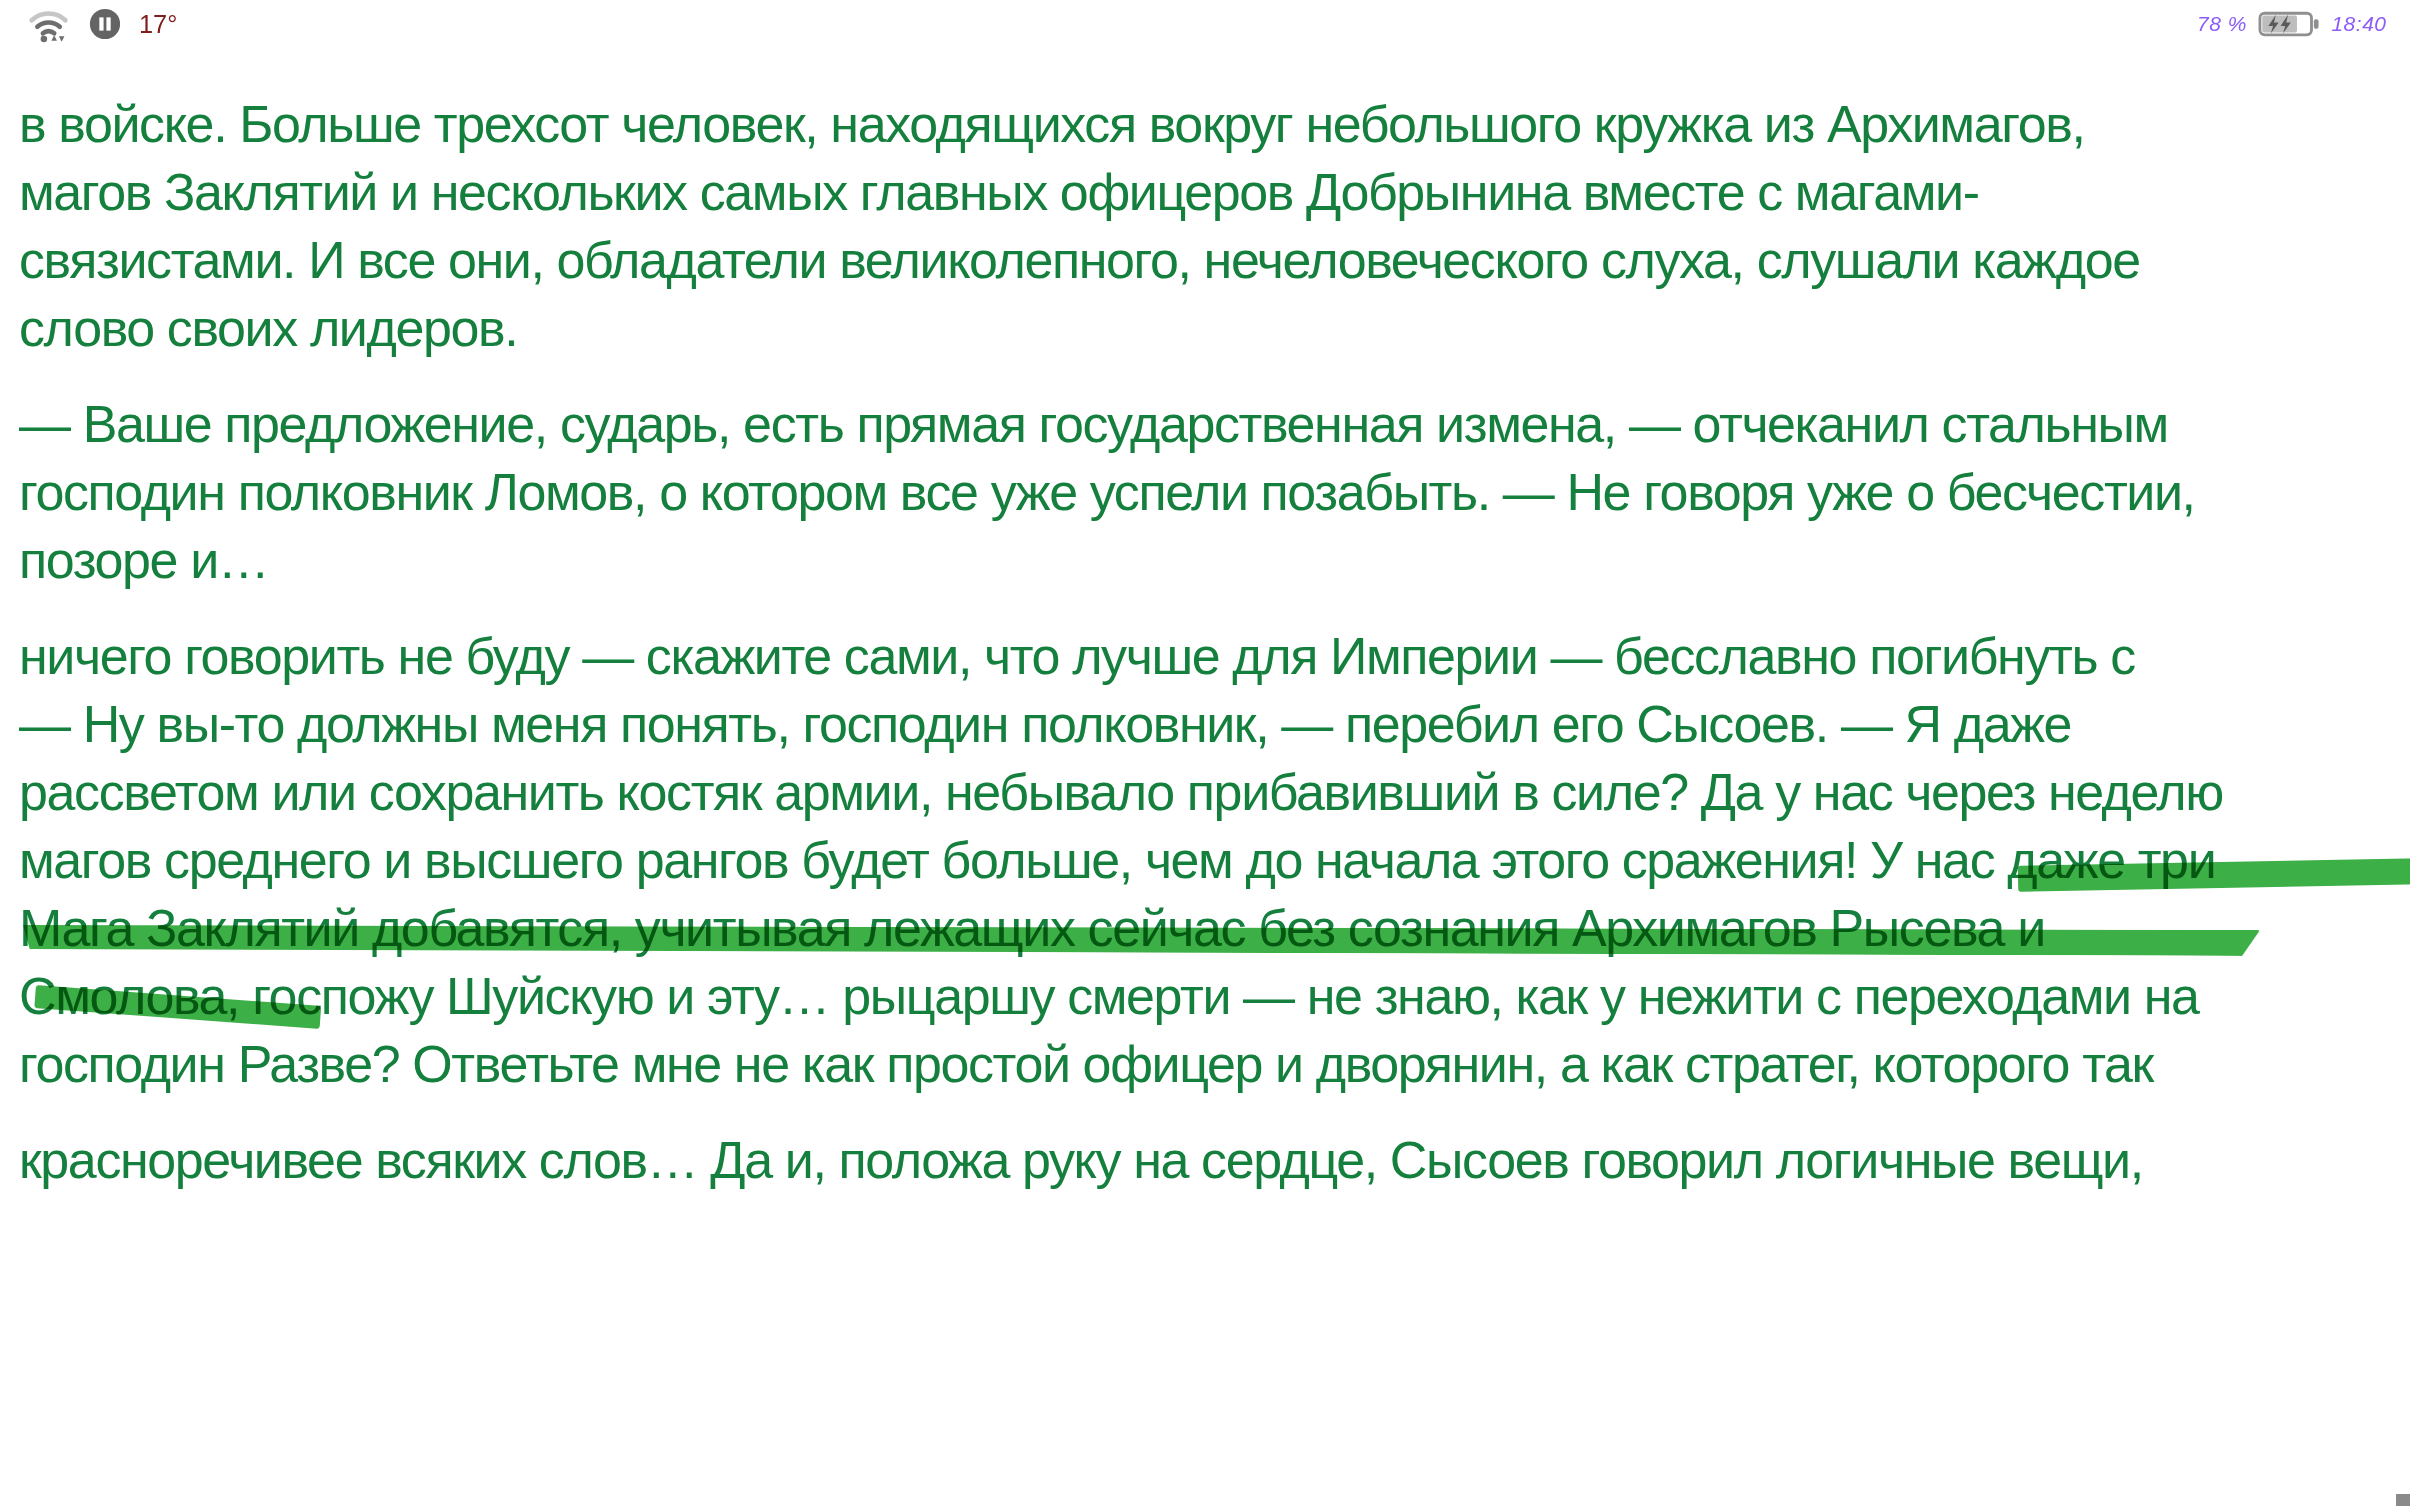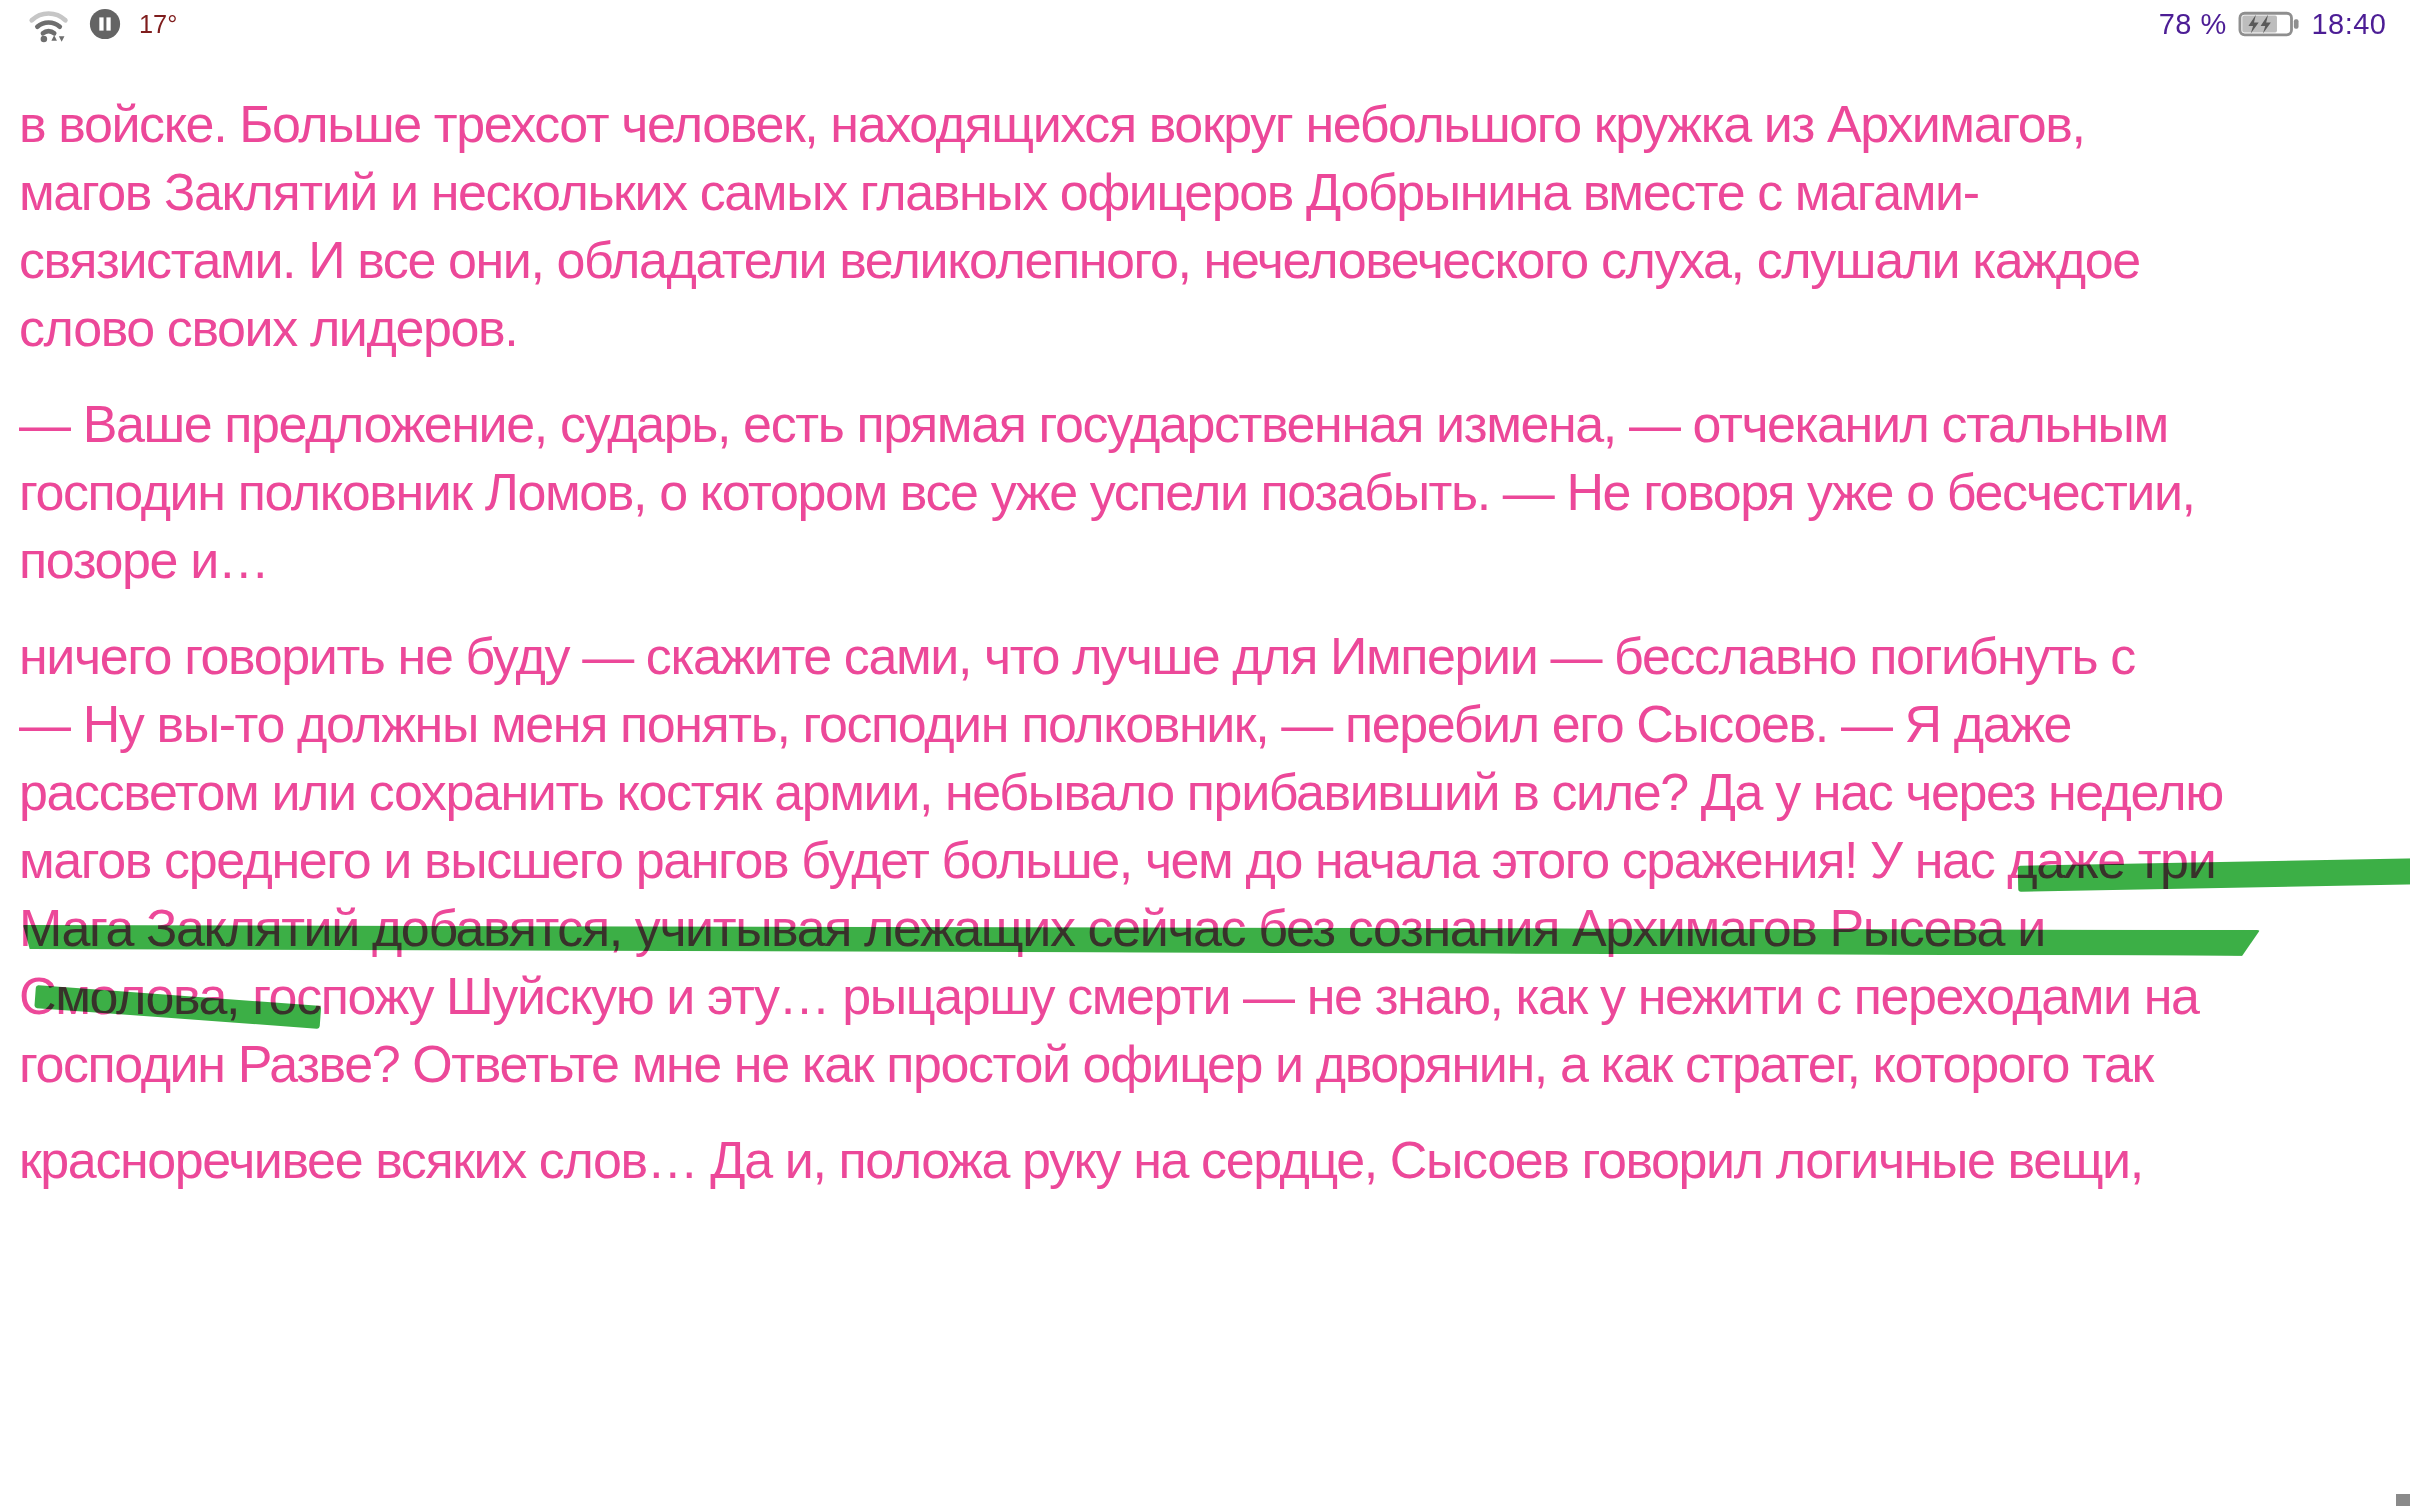--- a/index.html
+++ b/index.html
@@ -19,35 +19,35 @@
     align-items: center;
     justify-content: space-between;
     padding: 3.8px 24.5px 0 28px;
     box-sizing: border-box;
     color: #6e6e6e;
   }
   .sb-group { display: flex; align-items: center; }
   .sb-left  { gap: 17px; }
   .sb-right { gap: 11.3px; }
   .sb-temp  { font-size: 25.4px; color: #7f1d1d; }
-  .sb-text  { font-size: 29px; color: #4c1d95; letter-spacing: 0.5px; }
+  .sb-text  { font-size: 21px; color: #8b5cf6; letter-spacing: 0.5px; font-style: italic; }
   .sb-icon svg { display: block; }
 
   
   .page {
     padding: 17px 15px 0 19px;
     color: #141414;
   }
   .page p { margin: 0 0 28px 0; }
   .line {
     font-size: 52px;
     line-height: 68px;
     letter-spacing: -1.4px;
     white-space: pre;
-    color: #ec4899;
+    color: #15803d;
   }
 
   
   .marks { position: absolute; inset: 0; pointer-events: none; }
   .mark {
     position: absolute;
     mix-blend-mode: multiply;
     border-radius: 2.8px;
     pointer-events: auto;
   }

